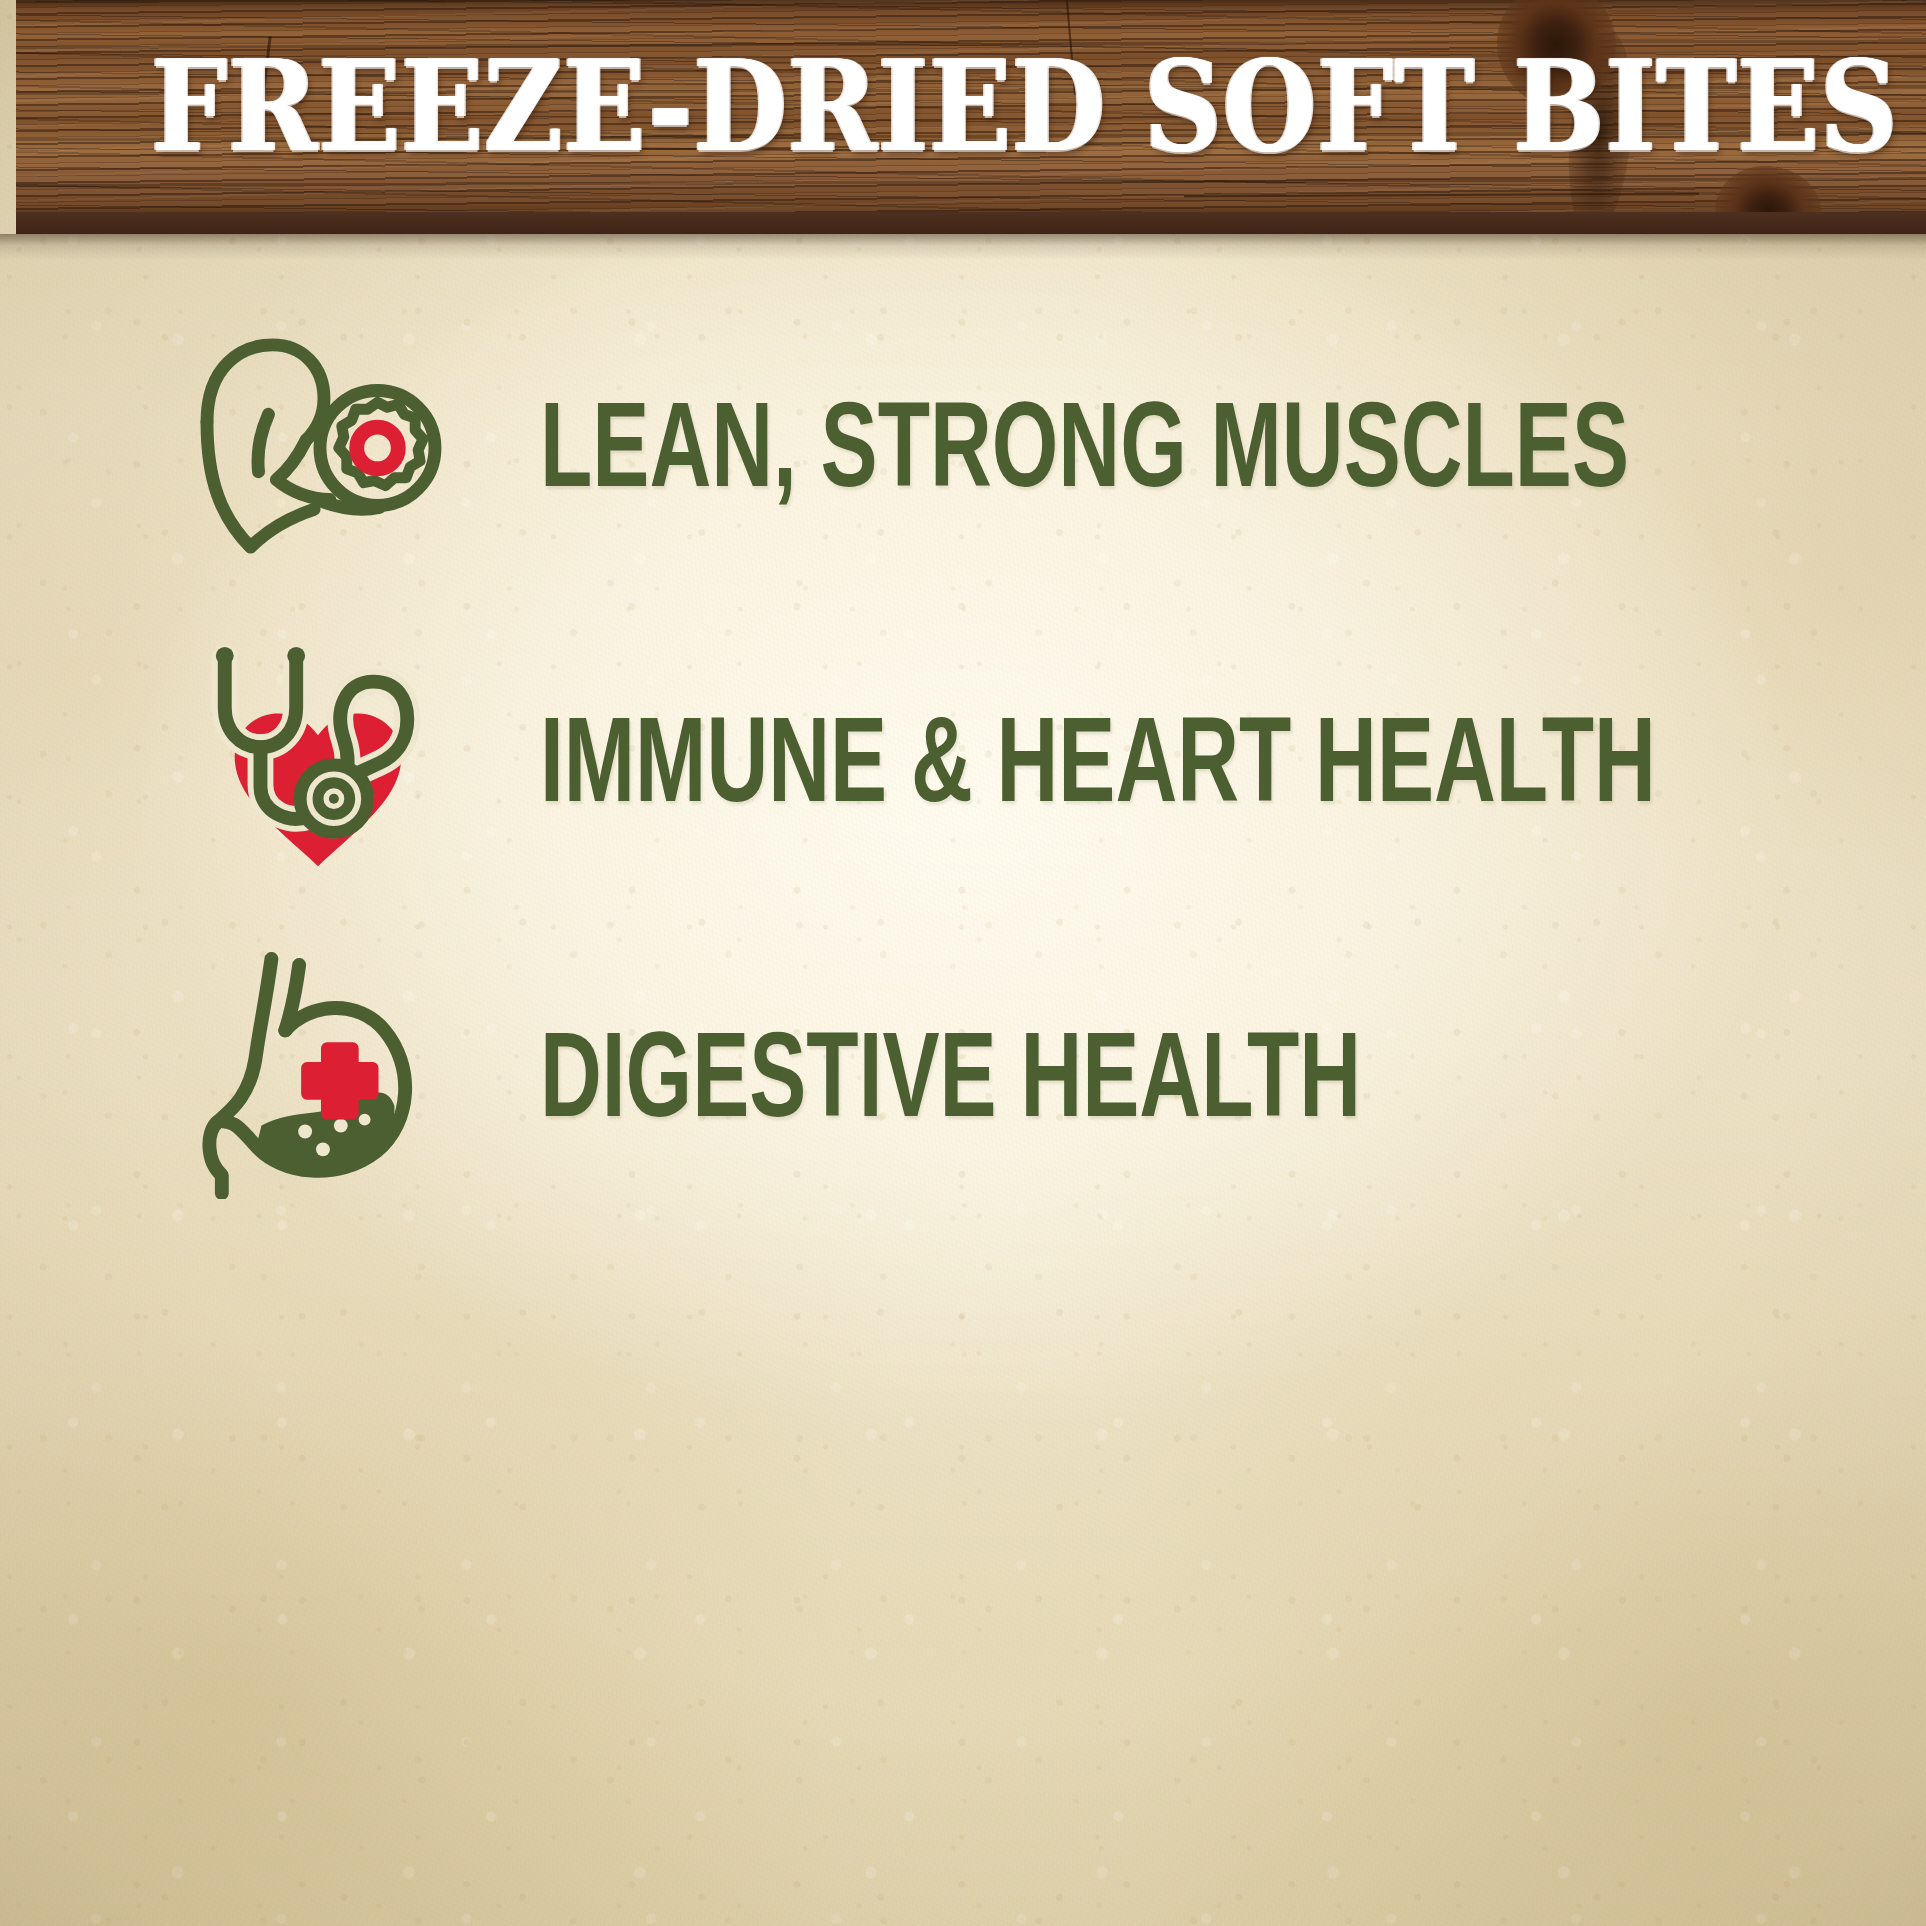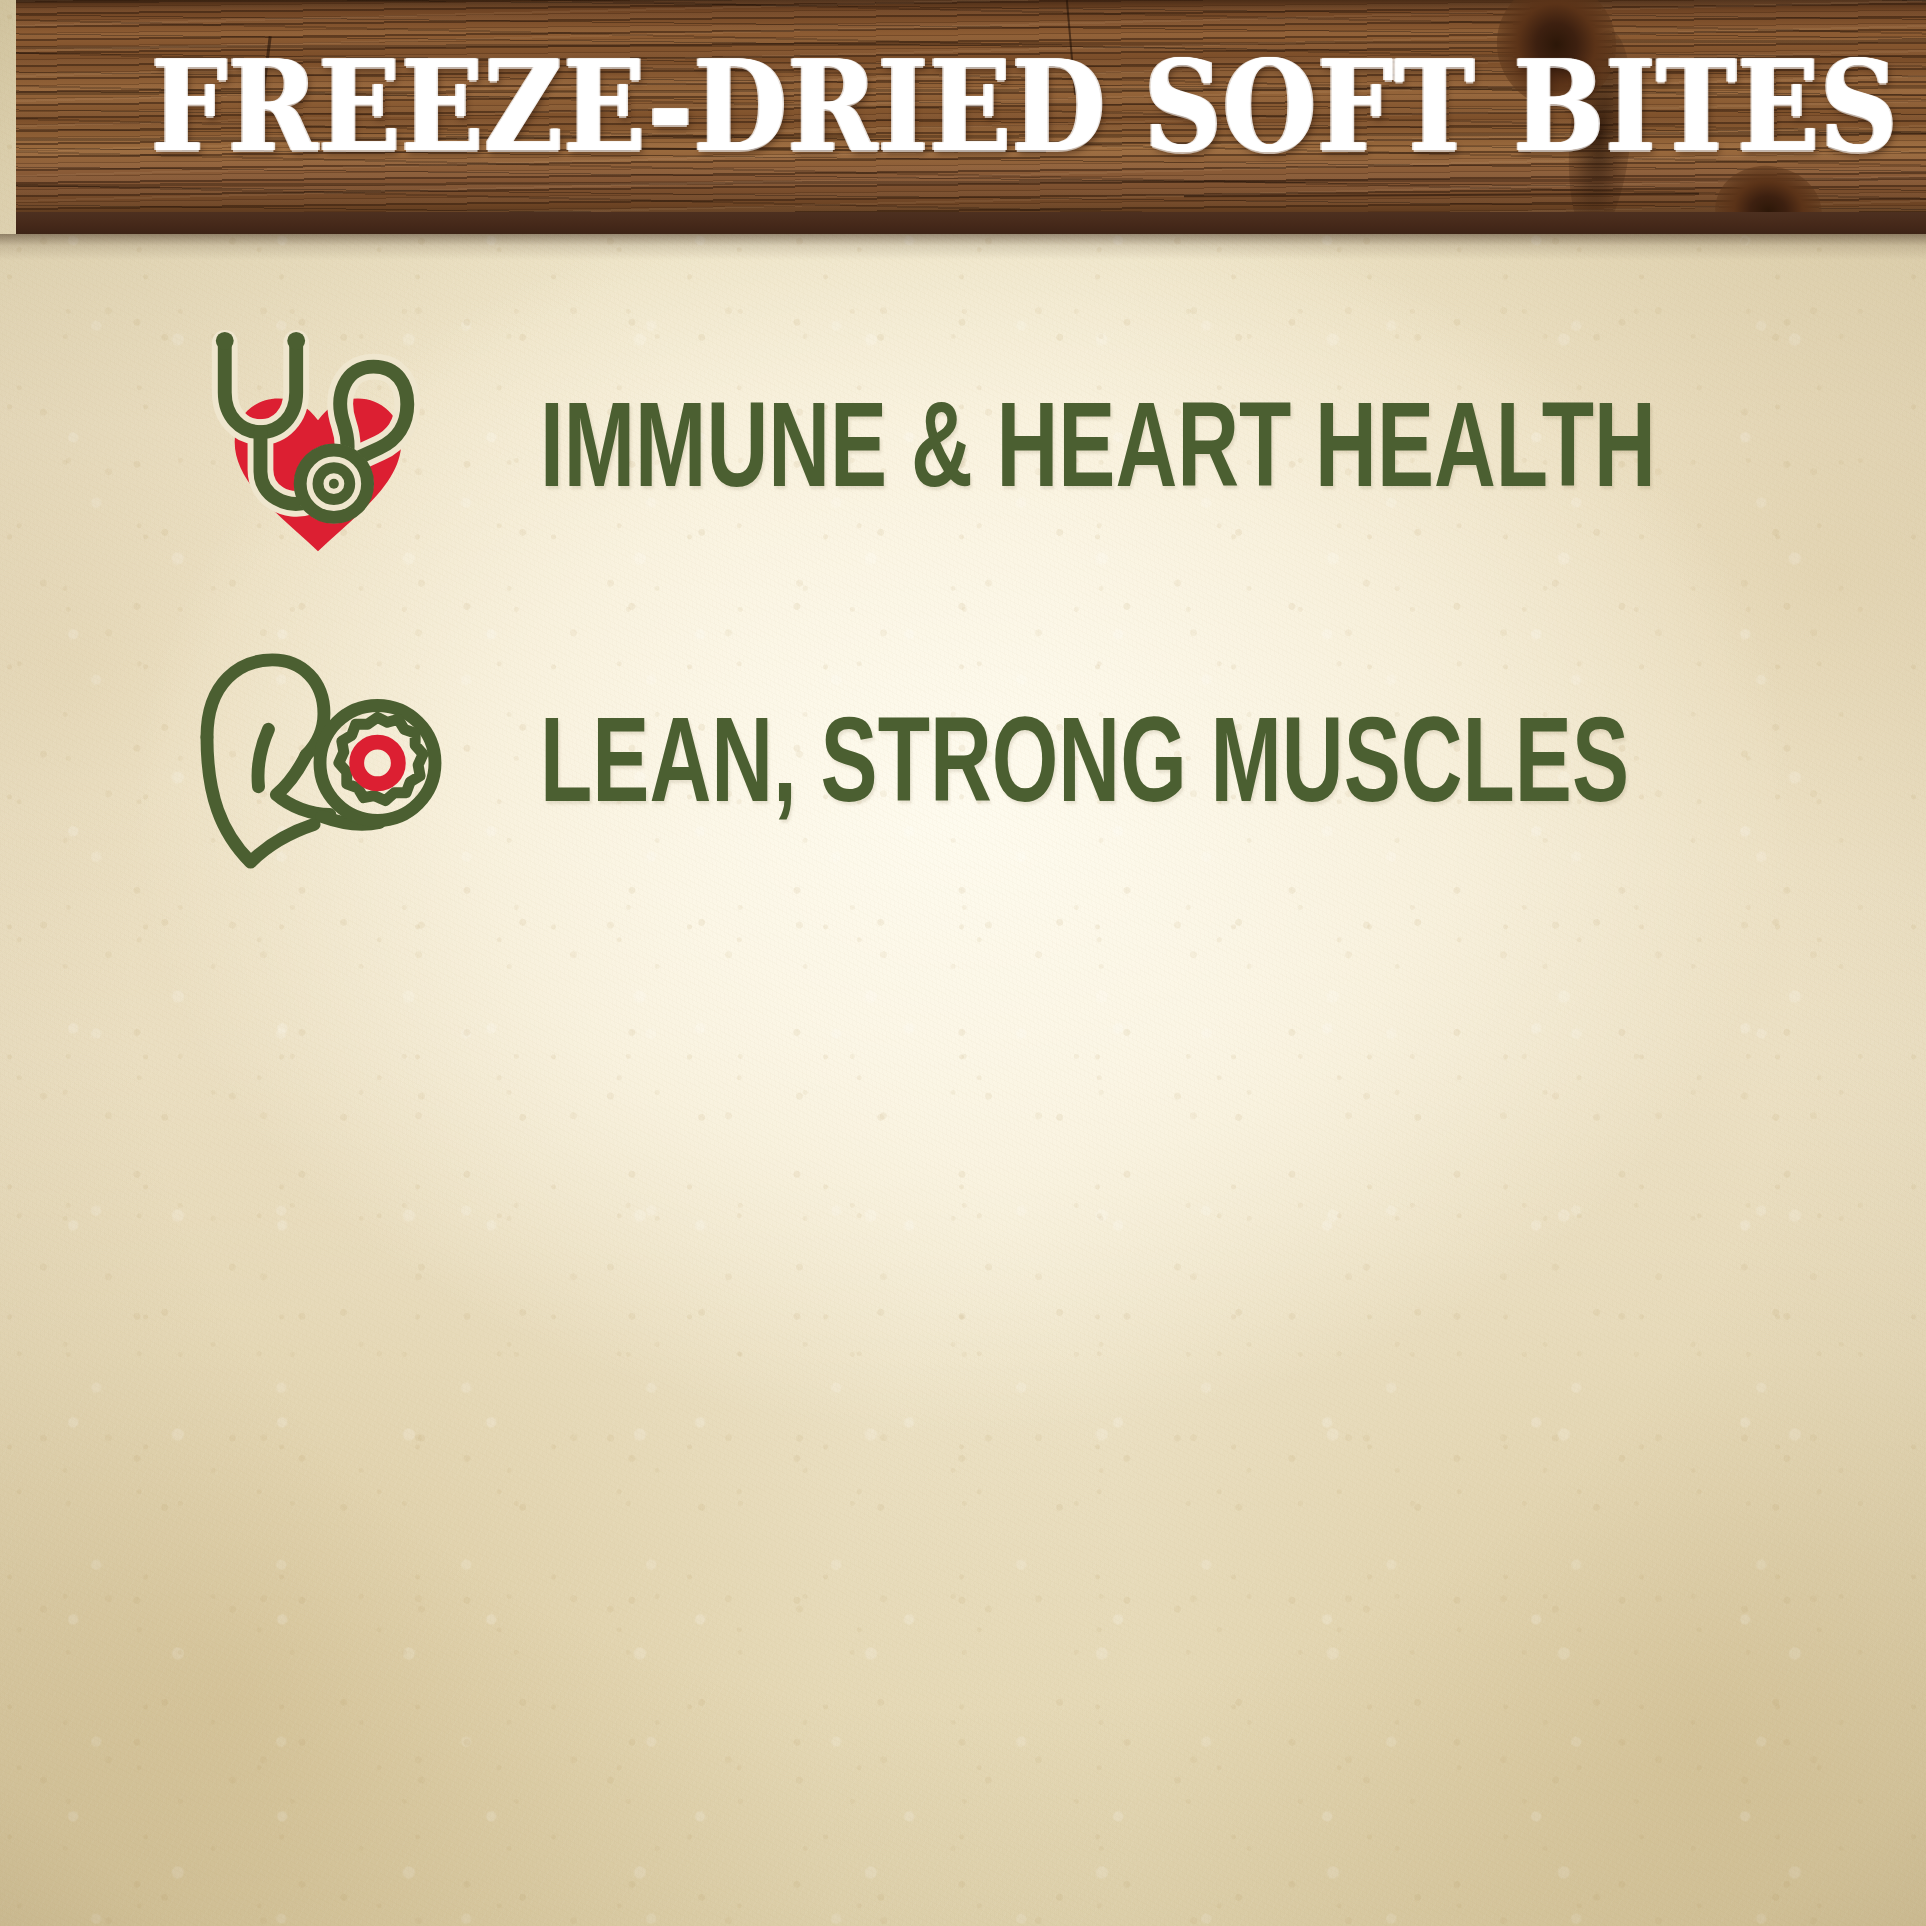--- a/index.html
+++ b/index.html
@@ -238,20 +238,46 @@
     <div class="wood-crack crack-4"></div>
     <div class="wood-dark-strip"></div>
     <div class="banner-title">FREEZE-DRIED SOFT BITES</div>
   </div>
   <div class="wood-shadow"></div>
 
   <div class="benefits">
 
     <div class="row">
       <div class="icon-cell">
+        <svg width="248" height="228" viewBox="0 0 250 230" fill="none">
+          <g stroke="#4b5f31" stroke-width="13" stroke-linecap="round" stroke-linejoin="round" fill="none">
+
+            <path d="M12 92 C12 36 46 14 78 14 C108 14 130 36 130 68 C130 86 122 100 112 110"></path>
+
+            <path d="M12 92 C12 150 26 188 56 218 C74 200 96 188 120 180"></path>
+
+            <path d="M112 110 C104 126 94 140 82 150 C96 162 116 170 136 170"></path>
+
+            <path d="M74 84 C66 102 62 122 64 142"></path>
+
+            <path d="M128 172 C150 180 168 182 186 178"></path>
+          </g>
+
+          <circle cx="184" cy="118" r="58" stroke="#4b5f31" stroke-width="13" fill="none"></circle>
+
+          <path d="M184 72 l10 5 11 -3 6 10 11 4 0 12 8 9 -5 11 2 11 -10 6 -4 11 -12 0 -9 8 -11 -5 -11 2 -6 -10 -11 -4 0 -12 -8 -9 5 -11 -2 -11 10 -6 4 -11 12 0 z" stroke="#4b5f31" stroke-width="11" fill="none" stroke-linejoin="round"></path>
+
+          <circle cx="184" cy="118" r="21" stroke="#dc1f32" stroke-width="15" fill="none"></circle>
+        </svg>
+      </div>
+      <div class="row-label">LEAN, STRONG MUSCLES</div>
+    </div>
+
+    <div class="row">
+      <div class="icon-cell">
         <svg width="248" height="248" viewBox="0 0 250 250" fill="none">
 
           <path d="M124 232 C86 196 40 164 40 122 C40 96 60 78 84 78 C100 78 114 86 124 100 C134 86 148 78 164 78 C188 78 208 96 208 122 C208 164 162 196 124 232 Z" fill="#dc1f32"></path>
 
           <path d="M88 86 L108 120 L128 92" stroke="#efe6ce" stroke-width="0" fill="none"></path>
 
           <g stroke="#efe6ce" stroke-width="26" fill="none" stroke-linecap="round" stroke-linejoin="round">
             <path d="M30 22 L30 72 C30 96 46 112 66 112 C86 112 102 96 102 72 L102 22"></path>
             <path d="M66 112 L66 150 C66 176 92 190 116 182 C150 170 160 134 150 104 C140 74 152 46 180 46 C204 46 214 64 214 84 C214 104 204 120 186 128 L160 140"></path>
           </g>
@@ -269,42 +295,39 @@
           <circle cx="140" cy="164" r="34" fill="none" stroke="#4b5f31" stroke-width="13"></circle>
           <circle cx="140" cy="164" r="16" fill="none" stroke="#4b5f31" stroke-width="11"></circle>
           <circle cx="140" cy="164" r="5" fill="#4b5f31"></circle>
         </svg>
       </div>
       <div class="row-label">IMMUNE &amp; HEART HEALTH</div>
     </div>
 
     <div class="row">
       <div class="icon-cell">
-        <svg width="248" height="228" viewBox="0 0 250 230" fill="none">
-          <g stroke="#4b5f31" stroke-width="13" stroke-linecap="round" stroke-linejoin="round" fill="none">
-
-            <path d="M12 92 C12 36 46 14 78 14 C108 14 130 36 130 68 C130 86 122 100 112 110"></path>
-
-            <path d="M12 92 C12 150 26 188 56 218 C74 200 96 188 120 180"></path>
-
-            <path d="M112 110 C104 126 94 140 82 150 C96 162 116 170 136 170"></path>
-
-            <path d="M74 84 C66 102 62 122 64 142"></path>
-
-            <path d="M128 172 C150 180 168 182 186 178"></path>
+        <svg width="238" height="248" viewBox="0 0 240 250" fill="none">
+          <g stroke="#4b5f31" stroke-width="14" fill="none" stroke-linecap="round" stroke-linejoin="round">
+
+            <path d="M72 8 C66 52 60 78 56 108 C50 146 32 160 18 172 C6 182 6 212 22 226 L22 244"></path>
+
+            <path d="M100 14 C96 44 92 62 86 80"></path>
+
+            <path d="M86 80 C110 52 160 48 186 80 C216 116 214 172 178 202 C140 232 82 226 56 196 C40 178 34 172 24 172"></path>
           </g>
 
-          <circle cx="184" cy="118" r="58" stroke="#4b5f31" stroke-width="13" fill="none"></circle>
-
-          <path d="M184 72 l10 5 11 -3 6 10 11 4 0 12 8 9 -5 11 2 11 -10 6 -4 11 -12 0 -9 8 -11 -5 -11 2 -6 -10 -11 -4 0 -12 -8 -9 5 -11 -2 -11 10 -6 4 -11 12 0 z" stroke="#4b5f31" stroke-width="11" fill="none" stroke-linejoin="round"></path>
-
-          <circle cx="184" cy="118" r="21" stroke="#dc1f32" stroke-width="15" fill="none"></circle>
+          <path d="M62 176 C96 158 130 168 160 150 C182 136 192 144 196 156 C198 182 178 206 146 214 C108 222 72 210 58 192 Z" fill="#4b5f31"></path>
+          <circle cx="106" cy="182" r="7" fill="#efe6ce"></circle>
+          <circle cx="142" cy="176" r="7" fill="#efe6ce"></circle>
+          <circle cx="166" cy="170" r="6" fill="#efe6ce"></circle>
+          <circle cx="124" cy="200" r="7" fill="#efe6ce"></circle>
+
+          <path d="M128 92 h26 a6 6 0 0 1 6 6 v14 h14 a6 6 0 0 1 6 6 v26 a6 6 0 0 1 -6 6 h-14 v14 a6 6 0 0 1 -6 6 h-26 a6 6 0 0 1 -6 -6 v-14 h-14 a6 6 0 0 1 -6 -6 v-26 a6 6 0 0 1 6 -6 h14 v-14 a6 6 0 0 1 6 -6 z" fill="#dc1f32"></path>
         </svg>
       </div>
-      <div class="row-label">LEAN, STRONG MUSCLES</div>
+      <div class="row-label">DIGESTIVE HEALTH</div>
     </div>
-
 
 
 
   </div>
 </div>
 
 
 </body></html>

